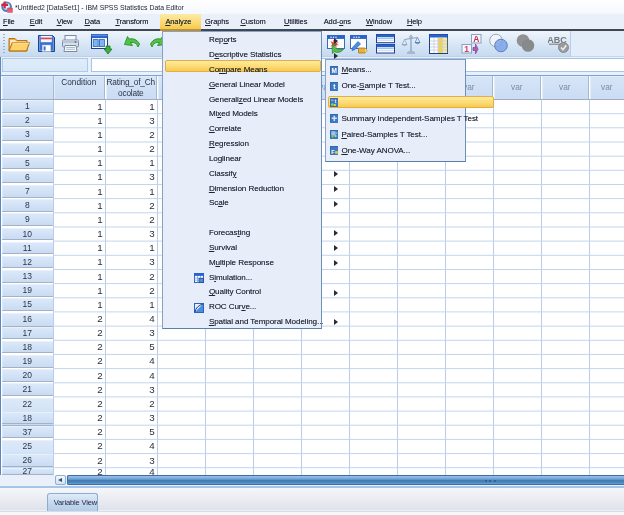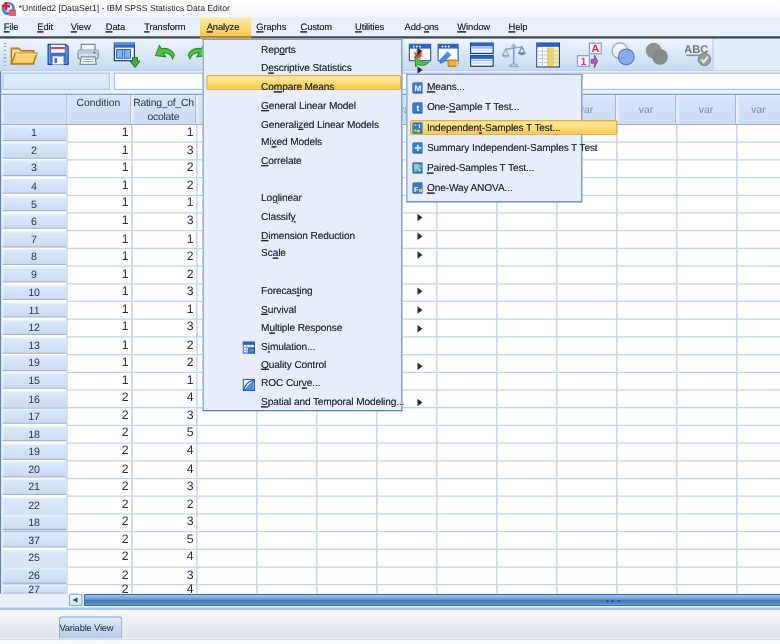--- a/index.html
+++ b/index.html
@@ -33,21 +33,21 @@
 
 #hsrow{left:0;top:475px;width:624px;height:9.6px;background:#e9f0fa;}
 #hsbtn{position:absolute;left:54.5px;top:0px;width:11px;height:9.6px;background:linear-gradient(#f3f8fd,#cfe2f4);border:1px solid #8fb0d6;border-radius:2px;}
 #hsbtn i{position:absolute;left:2.5px;top:2.3px;width:0;height:0;border-right:4px solid #3a4a61;border-top:2.5px solid transparent;border-bottom:2.5px solid transparent;}
 #hsthumb{position:absolute;left:66.5px;top:0px;width:557.5px;height:9.6px;border-radius:2px 0 0 2px;background:linear-gradient(#9cc3e8,#6da0d4 40%,#447bb3 55%,#4c85bd 80%,#64a5d8);border:1px solid #3a6da6;border-right:none;}
 .gdots{position:absolute;top:3.6px;width:2px;height:2px;border-radius:50%;background:#1f4c7e;box-shadow:0 0 0 0.2px #6f9dc9;}
 #gapline{left:0;top:484.6px;width:624px;height:1.2px;background:#eef3fb;}
 #bluestrip{left:0;top:485.8px;width:624px;height:2.4px;background:#a5c6e9;}
 #tabband{left:0;top:488.2px;width:624px;height:22.3px;background:linear-gradient(#f6f7fa,#e9ebf1 55%,#dfe2ea);}
 #tabDV{position:absolute;left:4.5px;top:1.4px;width:40px;height:19px;background:linear-gradient(#fde289,#fad463 45%,#f7c64b);border:1px solid #bd923b;border-bottom:none;border-radius:3px 3px 0 0;color:#23293a;font-size:7.5px;font-weight:bold;text-align:left;line-height:18px;letter-spacing:-0.15px;margin-top:27px;}
-#tabVV{position:absolute;left:46.5px;top:5px;width:51.5px;height:18.2px;background:linear-gradient(#e0ecf9,#c6d9ef 50%,#b4cdea);border:1px solid #8cadd2;border-bottom:none;border-radius:3px 3px 0 0;color:#23293a;font-size:7.5px;text-align:left;line-height:17px;letter-spacing:-0.15px;}
+#tabVV{position:absolute;left:46.5px;top:5px;width:51.5px;height:18.2px;background:linear-gradient(#e0ecf9,#c6d9ef 50%,#b4cdea);border:1px solid #8cadd2;border-bottom:none;border-radius:3px 3px 0 0;color:#23293a;font-size:7.5px;text-align:right;line-height:17px;letter-spacing:-0.15px;}
 #statusbar{left:0;top:510.5px;width:624px;height:4.5px;background:#f7f8fb;border-top:1px solid #d8dce5;}
 
 #menu{left:162.4px;top:30.6px;width:159.8px;height:298.6px;background:#e7eefa;border:1px solid #82a2c9;border-right:1.4px solid #6f8fb6;border-bottom:1.6px solid #597fae;z-index:50;font-size:8.1px;color:#1d2433;}
 .mrow{position:absolute;left:1px;width:155px;height:14.85px;line-height:14.85px;margin-left:28px;}
 .mrow .txt{position:absolute;left:16.5px;top:0;white-space:nowrap;letter-spacing:-0.1px;text-shadow:0 0 0.45px rgba(25,30,48,0.5);}
 .mrow .arr{position:absolute;right:9px;top:4.4px;width:0;height:0;border-left:4.2px solid #262b35;border-top:3.1px solid transparent;border-bottom:3.1px solid transparent;}
 #mhi{position:absolute;left:1.5px;top:28.9px;width:156.5px;height:11.7px;background:linear-gradient(#fdeaa0,#fbdc74 55%,#f7ca52);border:1px solid #e3af3e;border-radius:2px;}
 
 #submenu{left:325px;top:58.8px;width:141px;height:103.6px;background:#e7eefa;border:1px solid #82a2c9;border-right:1.4px solid #6f8fb6;border-bottom:1.6px solid #597fae;z-index:60;font-size:8.1px;color:#1d2433;}
 .srow{position:absolute;left:1px;width:166px;height:16.1px;line-height:16.1px;}
@@ -380,20 +380,24 @@
       <span class="arr"></span>
     </div>
     <div class="mrow" style="top:75.90px">
       <span class="txt">Mi<u>x</u>ed Models</span>
       <span class="arr"></span>
     </div>
     <div class="mrow" style="top:90.72px">
       <span class="txt"><u>C</u>orrelate</span>
       <span class="arr"></span>
     </div>
+    <div class="mrow" style="top:105.54px">
+      <span class="txt"><u>R</u>egression</span>
+      <span class="arr"></span>
+    </div>
     <div class="mrow" style="top:120.36px">
       <span class="txt">Lo<u>g</u>linear</span>
       <span class="arr"></span>
     </div>
     <div class="mrow" style="top:135.18px">
       <span class="txt">Classif<u>y</u></span>
       <span class="arr"></span>
     </div>
     <div class="mrow" style="top:150.00px">
       <span class="txt"><u>D</u>imension Reduction</span>
@@ -458,21 +462,20 @@
       <span class="txt">One-<u>S</u>ample T Test...</span>
     </div>
     <div class="srow" style="top:34.80px">
       <svg class="sic" viewBox="0 0 10 10">
         <rect x="0" y="0" width="10" height="10" rx="1" fill="#3a79c4" stroke="#1d4c8f" stroke-width="0.8"></rect>
         <text x="6.5" y="5.5" font-size="5.5" font-weight="bold" fill="#fff" text-anchor="middle" font-family="Liberation Sans">t</text>
         <circle cx="2.5" cy="7.5" r="1.4" fill="#7ddb4f"></circle>
         <circle cx="5.5" cy="8" r="1.4" fill="#e8d23f"></circle>
         <rect x="1" y="2" width="3" height="1" fill="#bcd6ef"></rect>
       </svg>
-      <span class="txt">Independen<u>t</u>-Samples T Test...</span>
     </div>
     <div class="srow" style="top:50.90px">
       <svg class="sic" viewBox="0 0 10 10">
         <rect x="0" y="0" width="10" height="10" rx="1" fill="#3a79c4" stroke="#1d4c8f" stroke-width="0.8"></rect>
         <path d="M5 2 V8 M2 5 H8" stroke="#cfe2f7" stroke-width="1.8"></path>
       </svg>
       <span class="txt">Summary Independent-Samples T Test</span>
     </div>
     <div class="srow" style="top:67.00px">
       <svg class="sic" viewBox="0 0 10 10">

